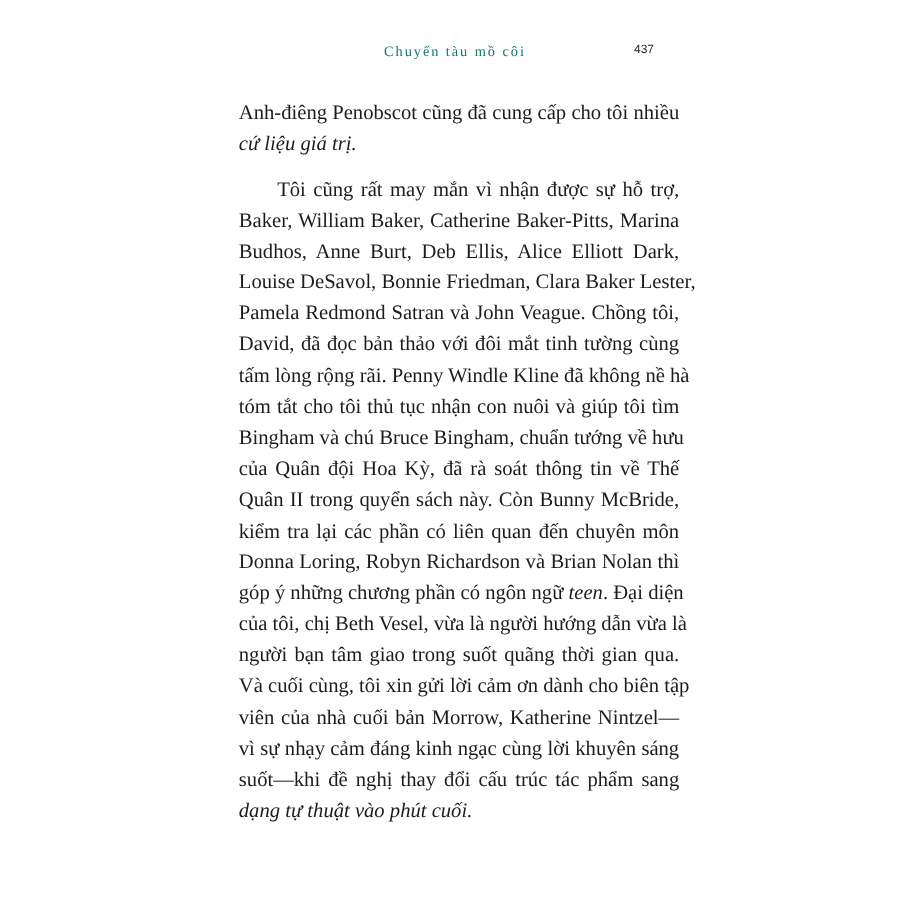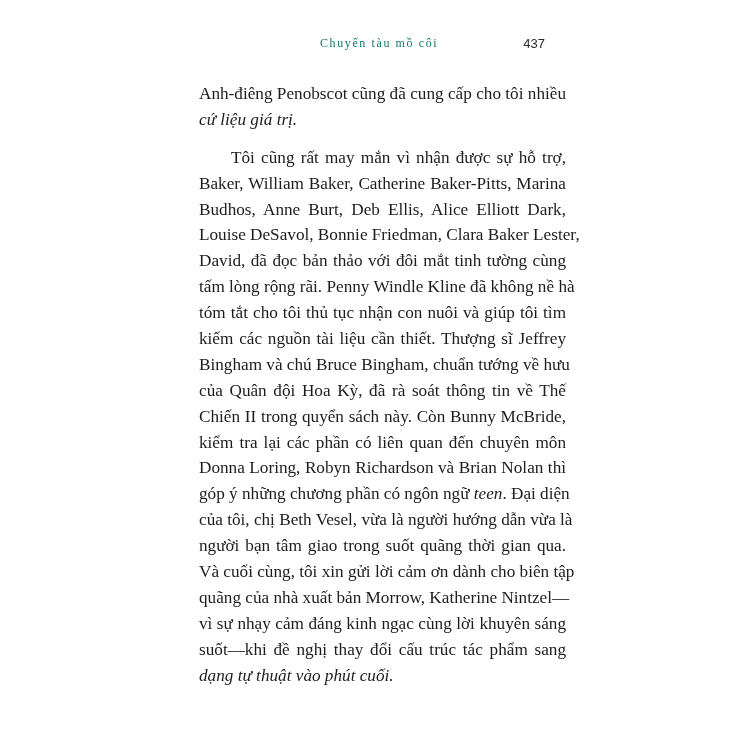--- a/index.html
+++ b/index.html
@@ -35,21 +35,21 @@
       font-size: 12px;
       letter-spacing: 1.6px;
       color: #0f766e;
       white-space: nowrap;
     }
     .header-page {
       position: absolute;
       right: 20px;
       top: 0;
       font-family: "Liberation Sans", "DejaVu Sans", sans-serif;
-      font-size: 13px;
+      font-size: 10px;
       color: #2a2a2a;
     }
     .body-text {
       position: absolute;
       left: 199px;
       top: 81px;
       width: 367px;
       font-size: 17.2px;
       line-height: 25.9px;
       text-align: justify;
@@ -90,33 +90,33 @@
   <div class="body-text">
     <p class="para">
       <span class="line">Anh-điêng Penobscot cũng đã cung cấp cho tôi nhiều</span>
       <span class="line last">cứ liệu giá trị.</span>
     </p>
     <p class="para">
       <span class="line first-indent">Tôi cũng rất may mắn vì nhận được sự hỗ trợ,</span>
       <span class="line">Baker, William Baker, Catherine Baker-Pitts, Marina</span>
       <span class="line">Budhos, Anne Burt, Deb Ellis, Alice Elliott Dark,</span>
       <span class="line">Louise DeSavol, Bonnie Friedman, Clara Baker Lester,</span>
+      <span class="line">Pamela Redmond Satran và John Veague. Chồng tôi,</span>
       <span class="line">David, đã đọc bản thảo với đôi mắt tinh tường cùng</span>
       <span class="line">tấm lòng rộng rãi. Penny Windle Kline đã không nề hà</span>
       <span class="line">tóm tắt cho tôi thủ tục nhận con nuôi và giúp tôi tìm</span>
-      <span class="line">kiếm các nguồn tài liệu cần thiết. Thượng sĩ Jeffrey</span>
       <span class="line">Bingham và chú Bruce Bingham, chuẩn tướng về hưu</span>
       <span class="line">của Quân đội Hoa Kỳ, đã rà soát thông tin về Thế</span>
-      <span class="line">Chiến II trong quyển sách này. Còn Bunny McBride,</span>
+      <span class="line">Quân II trong quyển sách này. Còn Bunny McBride,</span>
       <span class="line">kiểm tra lại các phần có liên quan đến chuyên môn</span>
       <span class="line">Donna Loring, Robyn Richardson và Brian Nolan thì</span>
       <span class="line"><span>góp ý những chương phần có ngôn ngữ </span><em>teen</em><span>. Đại diện</span></span>
       <span class="line">của tôi, chị Beth Vesel, vừa là người hướng dẫn vừa là</span>
       <span class="line">người bạn tâm giao trong suốt quãng thời gian qua.</span>
       <span class="line">Và cuối cùng, tôi xin gửi lời cảm ơn dành cho biên tập</span>
-      <span class="line">quãng của nhà xuất bản Morrow, Katherine Nintzel—</span>
+      <span class="line">viên của nhà cuối bản Morrow, Katherine Nintzel—</span>
       <span class="line">vì sự nhạy cảm đáng kinh ngạc cùng lời khuyên sáng</span>
       <span class="line">suốt—khi đề nghị thay đổi cấu trúc tác phẩm sang</span>
       <span class="line last">dạng tự thuật vào  phút cuối.</span>
     </p>
   </div>
 
 </div>
 
 </body></html>

